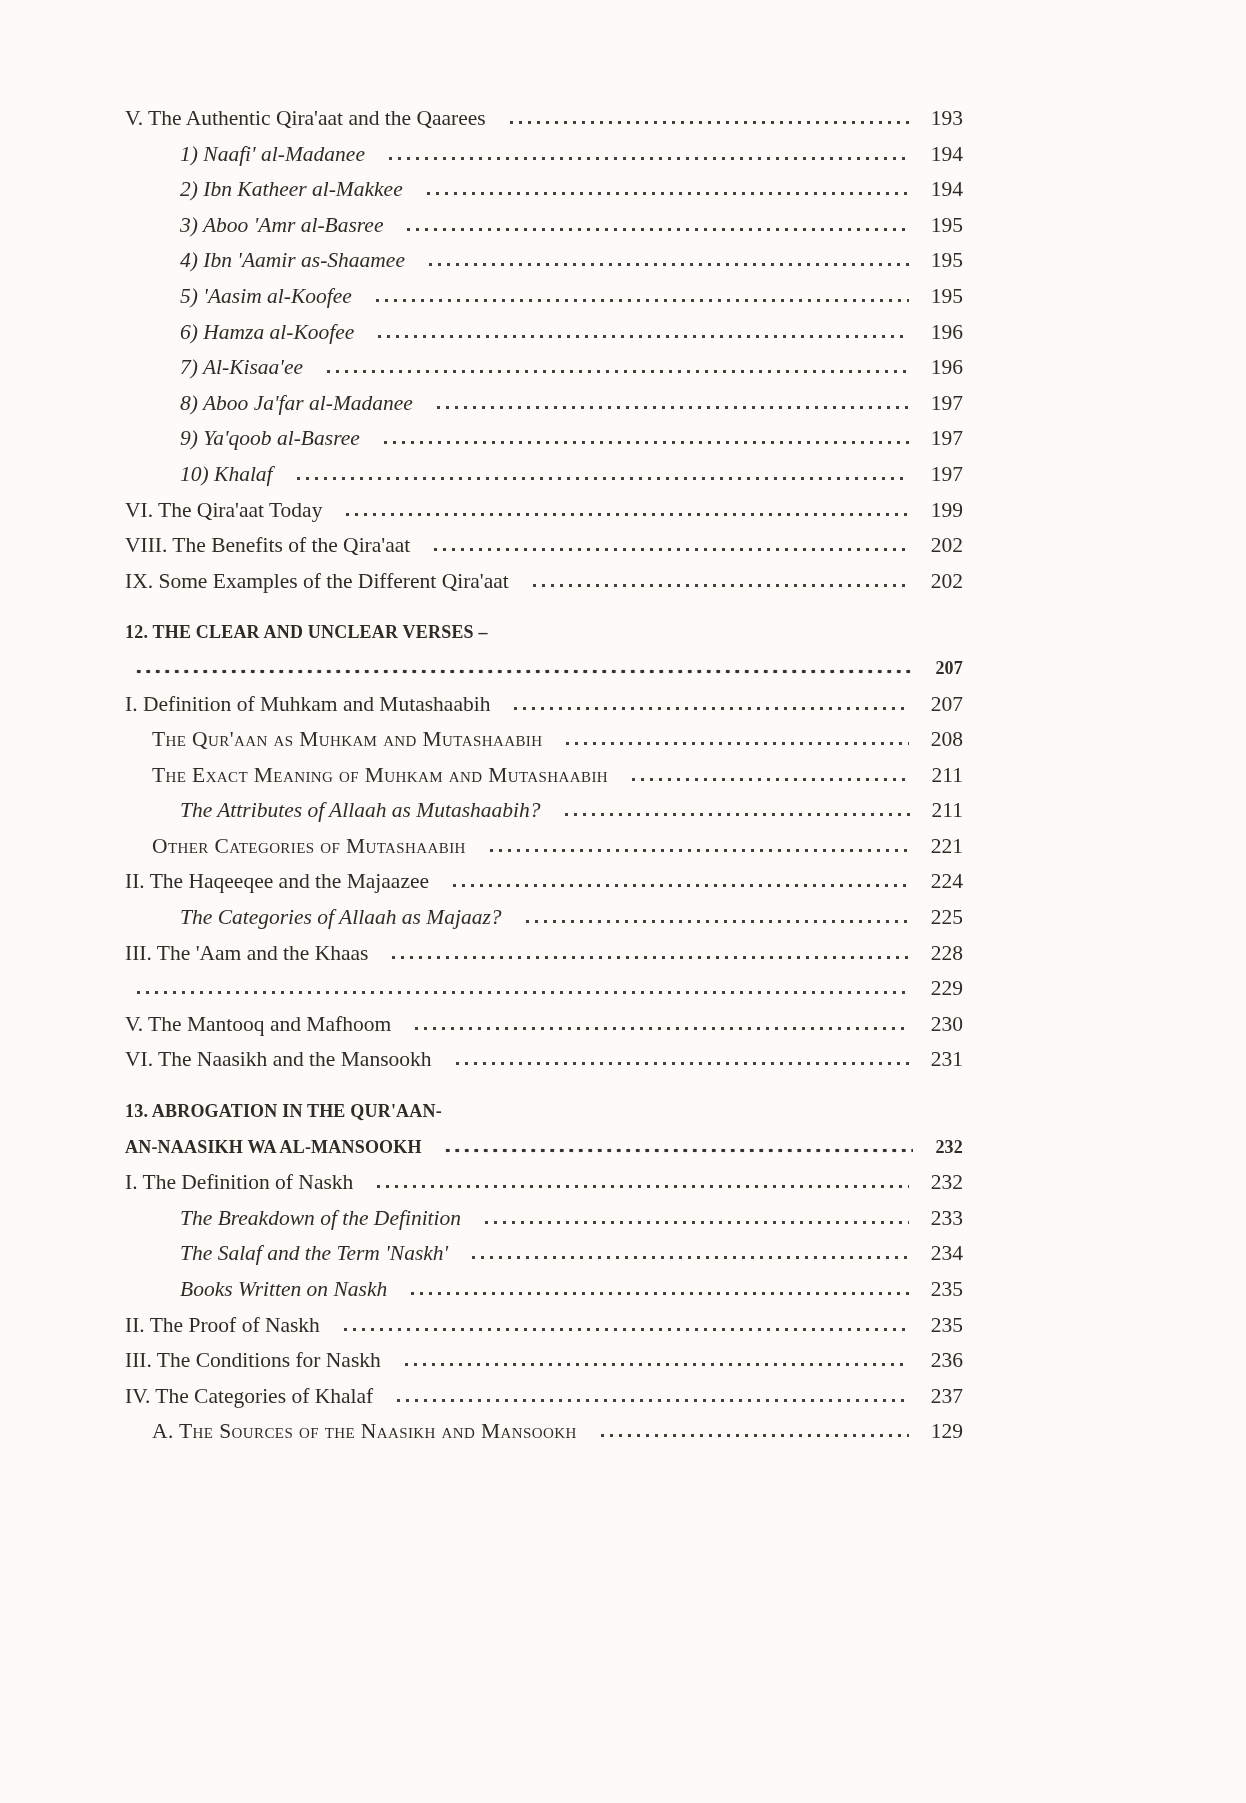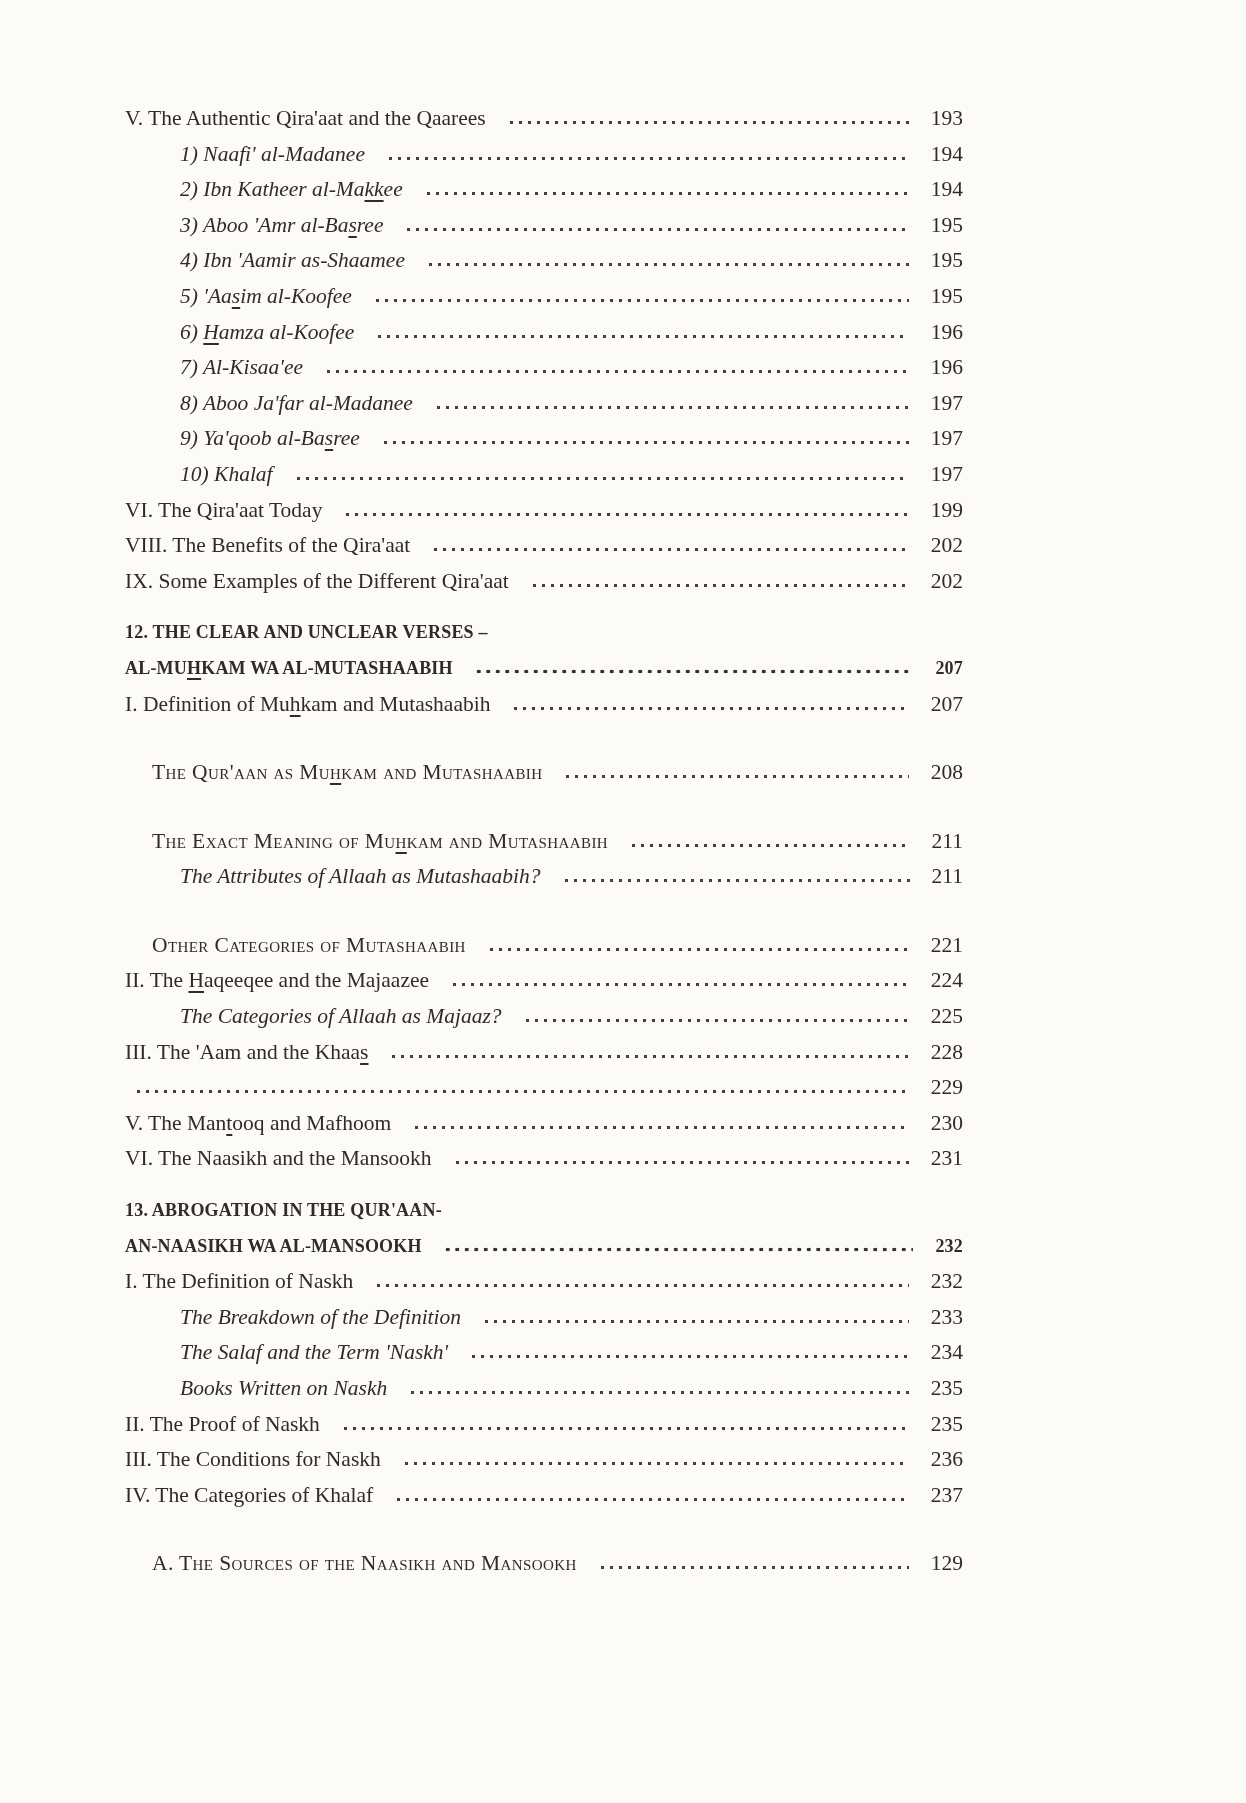--- a/index.html
+++ b/index.html
@@ -22,28 +22,27 @@
   }
   .toc-row {
     display: flex;
     align-items: baseline;
     line-height: 35.6px;
     font-size: 21.5px;
     white-space: nowrap;
     gap: 12px;
   }
   .indent-0 { padding-left: 0; }
-  .indent-1 { padding-left: 27px; margin-top: 33px; }
+  .indent-1 { padding-left: 27px; }
   .indent-2 { padding-left: 55px; }
   .style-italic .entry-text { font-style: italic; }
   .style-caps .entry-text { font-variant: small-caps; letter-spacing: 0.4px; }
   .style-heading { font-weight: bold; font-size: 18px; letter-spacing: 0.2px; }
   .style-heading .page-num { font-weight: bold; }
   .u {
-    text-decoration: underline;
     text-underline-offset: 4px;
     text-decoration-thickness: 1.5px;
     text-align: right;
   }
   .entry-text { flex: 0 0 auto; }
   .leader {
     flex: 1 1 auto;
     min-width: 22px;
     height: 5px;
     margin: 0 10px 0 9px;
@@ -131,21 +130,20 @@
       </div>
       <div class="toc-row style-main indent-0">
         <span class="entry-text"><span>IX. Some Examples of the Different Qira'aat</span></span>
         <span class="leader"></span>
         <span class="page-num">202</span>
       </div>
       <div class="toc-row style-heading indent-0 space-before">
         <span class="entry-text"><span>12. THE CLEAR AND UNCLEAR VERSES –</span></span>
       </div>
       <div class="toc-row style-heading indent-0">
-        <span class="entry-text"><span>AL-MU</span><span class="u">H</span><span>KAM WA AL-MUTASHAABIH</span></span>
         <span class="leader"></span>
         <span class="page-num">207</span>
       </div>
       <div class="toc-row style-main indent-0">
         <span class="entry-text"><span>I. Definition of Mu</span><span class="u">h</span><span>kam and Mutashaabih</span></span>
         <span class="leader"></span>
         <span class="page-num">207</span>
       </div>
       <div class="toc-row style-caps indent-1">
         <span class="entry-text"><span>The Qur'aan as Mu</span><span class="u">h</span><span>kam and Mutashaabih</span></span>

